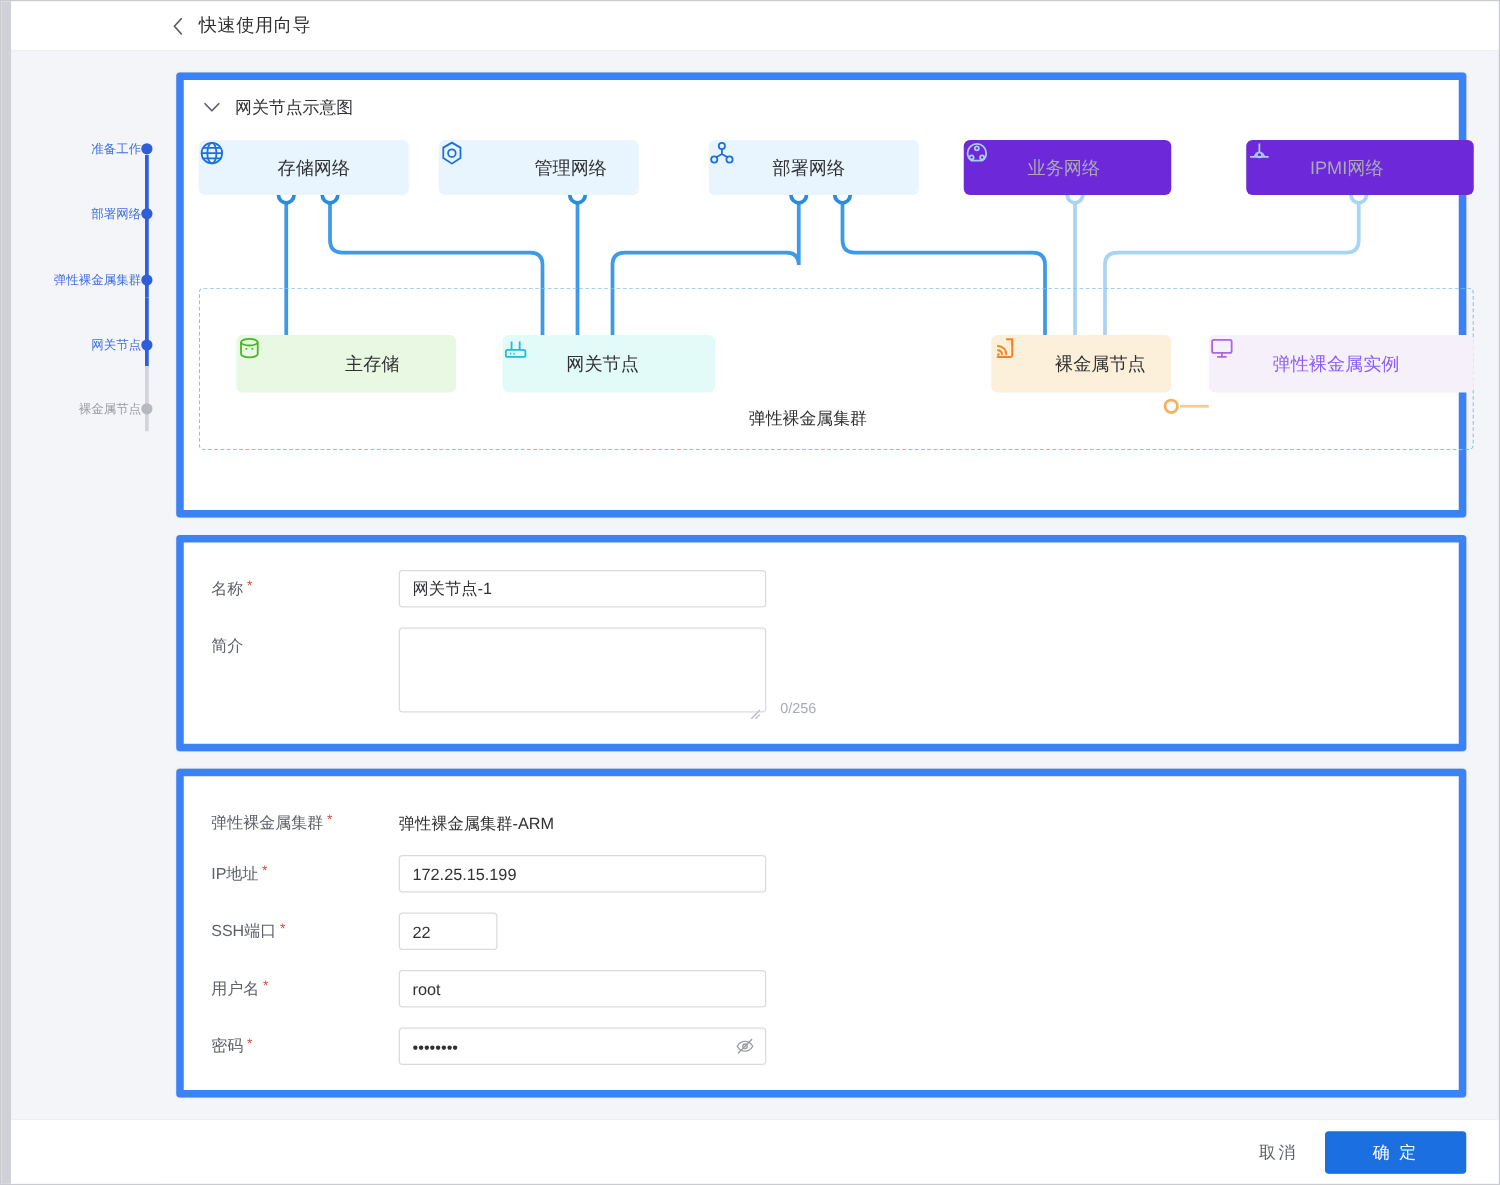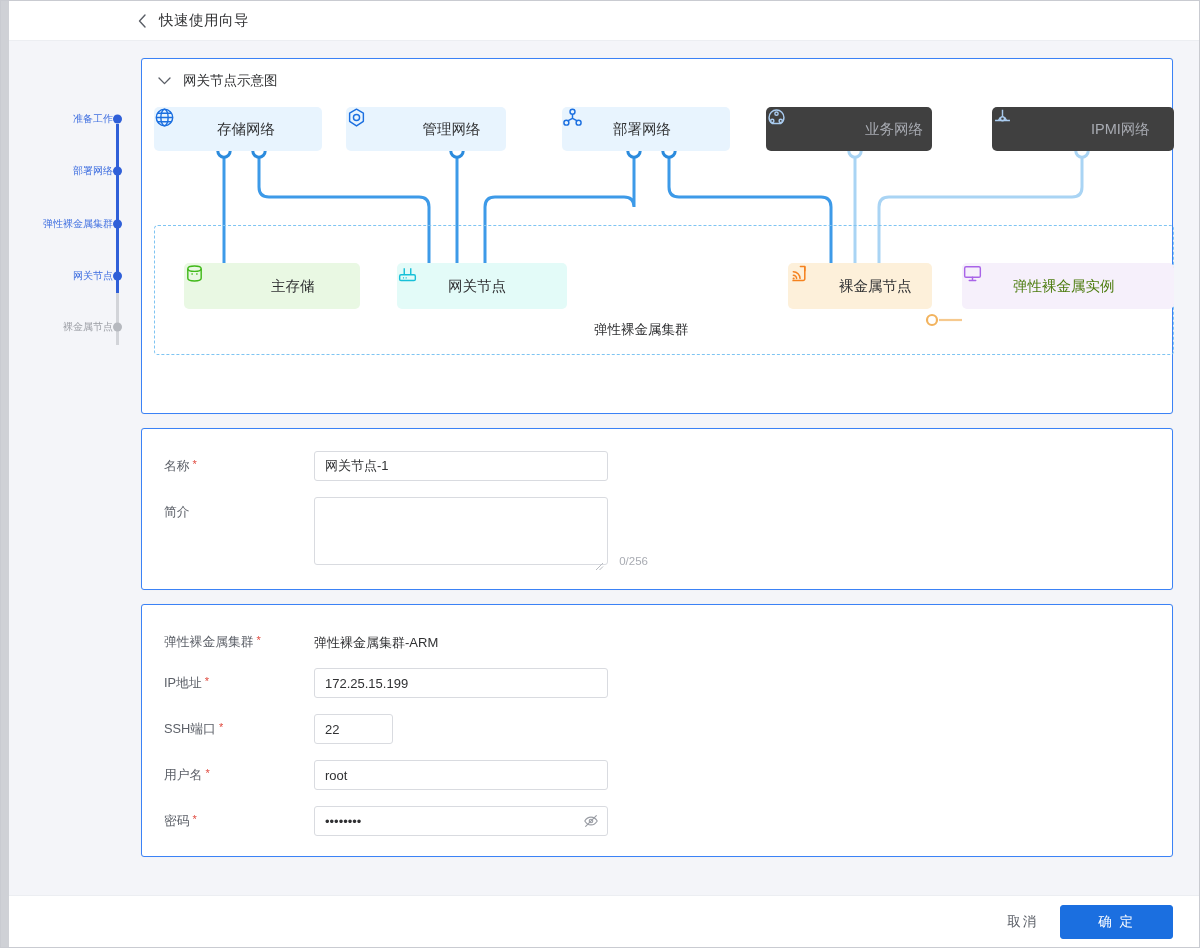--- a/index.html
+++ b/index.html
@@ -66,21 +66,21 @@
   
   .content {
     position: absolute; left: 126px; top: 41px; right: 0; bottom: 52px;
     padding: 16px 26px 0 14px;
     overflow: hidden;
   }
   .card {
     background: #ffffff;
     border-radius: 3px;
     box-shadow: 0 0 1px rgba(0,0,0,.10);
-    border: 1px solid #3b82f6;
+    border: 6px solid #3b82f6;
   }
 
   
   .diagram-card { position: relative; height: 356px; }
   .collapse-head {
     display: flex; align-items: center; height: 44px; padding-left: 16px;
     cursor: pointer;
   }
   .chevron-down {
     width: 13px; height: 13px; margin-right: 12px; color: #5a5e66;
@@ -89,21 +89,21 @@
   .collapse-title { font-size: 13.5px; color: #303133; }
 
   .diagram { position: relative; height: 300px; }
   .diagram svg { position: absolute; left: 0; top: 0; }
 
   .net-box {
     position: absolute; height: 44px; border-radius: 5px;
     background: #e8f4fe; display: flex; align-items: center;
     padding-left: 18px; cursor: pointer;
   }
-  .net-box.dim { background: #404040; gap: 48px; }
+  .net-box.dim { background: #6d28d9; }
   .net-ico { width: 22px; height: 22px; margin-right: 11px; flex: 0 0 22px;
              display: inline-flex; align-items: center; justify-content: center; }
   .net-label { font-size: 14.5px; color: #303133; }
   .net-box.dim .net-label { color: #a8abb2; }
 
   .cluster-box {
     position: absolute;
     border: 1.4px dashed #7ec4f2; border-radius: 4px;
     background: transparent;
   }
@@ -115,21 +115,21 @@
     position: absolute; height: 46px; border-radius: 5px;
     display: flex; align-items: center; padding-left: 17px; cursor: pointer;
   }
   .node-ico { width: 22px; height: 22px; margin-right: 12px; flex: 0 0 22px;
               display: inline-flex; align-items: center; justify-content: center; }
   .node-label { font-size: 14.5px; color: #303133; }
   .node-box.storage { background: #e9f8e3; gap: 36px; }
   .node-box.gateway { background: #e3fbf8; }
   .node-box.baremetal { background: #fdf0da; }
   .node-box.instance { background: #f6f0fb; }
-  .node-box.instance .node-label { color: #4d7c0f; }
+  .node-box.instance .node-label { color: #8b5cf6; }
 
   
   .form-card { margin-top: 14px; padding: 22px 0 20px 0; }
   .form-row { display: flex; align-items: flex-start; margin-bottom: 16px; }
   .form-row:last-child { margin-bottom: 0; }
   .form-label {
     width: 172px; flex: 0 0 172px; text-align: left;
     padding-left: 22px; padding-top: 7px;
     font-size: 12.8px; color: #5c6068;
   }

